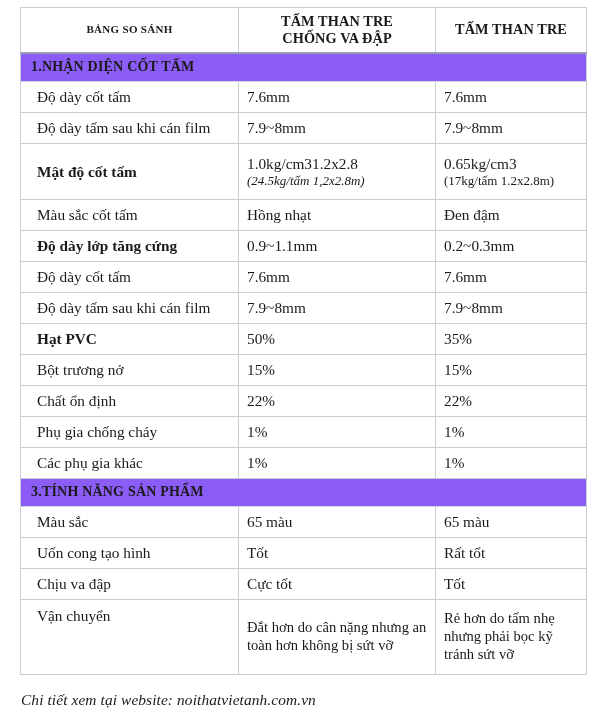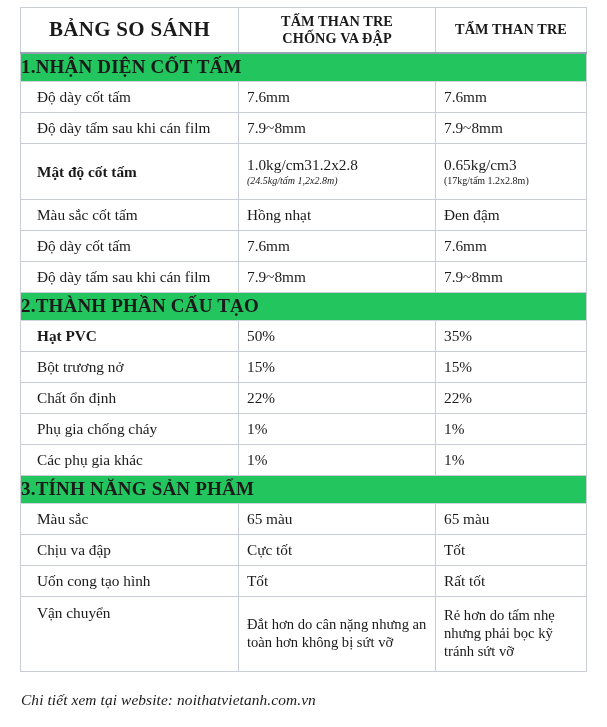--- a/index.html
+++ b/index.html
@@ -49,50 +49,50 @@
     font-weight: bold;
     font-size: 14.3px;
     letter-spacing: 0.1px;
     height: 41px;
     padding-top: 1px;
     padding-bottom: 2px;
     border-bottom: 2px solid #97a0b5;
     border-top: 1px solid #c9cdd6;
   }
   tr.head td.label {
-    font-size: 21px;
+    font-size: 11px;
     letter-spacing: 0.3px;
   }
   tr.head td .l2 { display: block; }
 
   
   tr.section td {
-    background: #22c55e;
+    background: #8b5cf6;
     font-weight: bold;
-    font-size: 19px;
+    font-size: 14px;
     letter-spacing: 0.2px;
     height: 27px;
-    padding-left: 0;
+    padding-left: 10px;
     border-left: 1px solid #c9cdd6;
     border-right: 1px solid #c9cdd6;
     border-top: 1px solid #cfd4dd;
     border-bottom: 1px solid #cfd4dd;
     text-align: left;
   }
 
   
   tr.data td { height: 30px; }
   tr.data td.k { text-align: left; padding-left: 16px; }
   tr.data td.v { text-align: left; }
   td.bold { font-weight: bold; }
 
   
   td.v .sub {
     display: block;
-    font-size: 10px;
+    font-size: 13px;
     margin-top: 1px;
   }
   td.v .sub.it { font-style: italic; }
 
   tr.tall td { height: 49px; padding-top: 3px; padding-bottom: 3px; }
   tr.xtall td { height: 63px; padding-top: 4px; padding-bottom: 4px; }
   tr.xtall td.k { vertical-align: top; padding-top: 7px; }
   tr.xtall td.v { line-height: 1.22; font-size: 14.6px; }
 
   .footnote {
@@ -153,33 +153,35 @@
           <span>0.65kg/cm3</span>
           <span class="sub">(17kg/tấm 1.2x2.8m)</span>
         </td>
       </tr>
       <tr class="data">
         <td class="k">Màu sắc cốt tấm</td>
         <td class="v">Hồng nhạt</td>
         <td class="v">Đen đậm</td>
       </tr>
       <tr class="data">
+        <td class="k bold">Độ dày lớp tăng cứng</td>
+        <td class="v">0.9~1.1mm</td>
+        <td class="v">0.2~0.3mm</td>
+      </tr>
+      <tr class="data">
         <td class="k">Độ dày cốt tấm</td>
         <td class="v">7.6mm</td>
         <td class="v">7.6mm</td>
       </tr>
       <tr class="data">
         <td class="k">Độ dày tấm sau khi cán film</td>
         <td class="v">7.9~8mm</td>
         <td class="v">7.9~8mm</td>
       </tr>
 
-      <tr class="section">
-        <td colspan="3">2.THÀNH PHẦN CẤU TẠO</td>
-      </tr>
 
       <tr class="data">
         <td class="k bold">Hạt PVC</td>
         <td class="v">50%</td>
         <td class="v">35%</td>
       </tr>
       <tr class="data">
         <td class="k">Bột trương nở</td>
         <td class="v">15%</td>
         <td class="v">15%</td>
@@ -203,28 +205,28 @@
       <tr class="section">
         <td colspan="3">3.TÍNH NĂNG SẢN PHẨM</td>
       </tr>
 
       <tr class="data">
         <td class="k">Màu sắc</td>
         <td class="v">65 màu</td>
         <td class="v">65 màu</td>
       </tr>
       <tr class="data">
+        <td class="k">Uốn cong tạo hình</td>
+        <td class="v">Tốt</td>
+        <td class="v">Rất tốt</td>
+      </tr>
+      <tr class="data">
         <td class="k">Chịu va đập</td>
         <td class="v">Cực tốt</td>
         <td class="v">Tốt</td>
-      </tr>
-      <tr class="data">
-        <td class="k">Uốn cong tạo hình</td>
-        <td class="v">Tốt</td>
-        <td class="v">Rất tốt</td>
       </tr>
       <tr class="data xtall">
         <td class="k">Vận chuyển</td>
         <td class="v">Đắt hơn do cân nặng nhưng an toàn hơn không bị sứt vỡ</td>
         <td class="v">Rẻ hơn do tấm nhẹ nhưng phải bọc kỹ tránh sứt vỡ</td>
       </tr>
 
     </tbody>
   </table>
 

